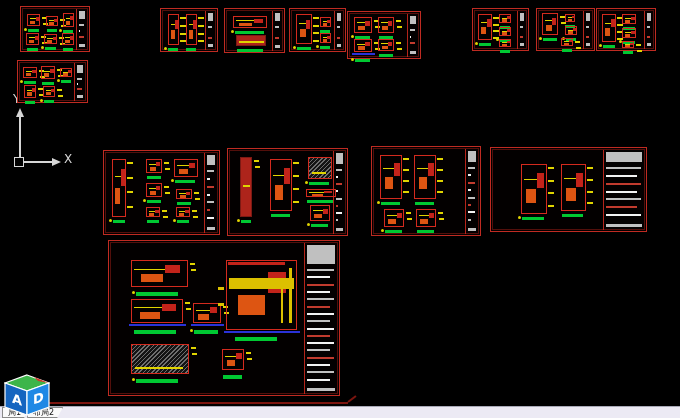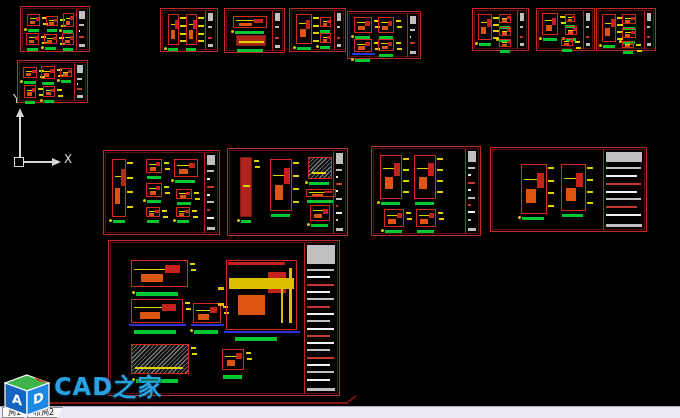--- a/index.html
+++ b/index.html
@@ -684,16 +684,15 @@
 
   <div id="watermark">
     <svg width="46" height="42" viewBox="0 0 46 42">
       <polygon points="23,1 45,9 23,17 1,9" fill="#3db54a" stroke="#ffffff" stroke-width="1.2"></polygon>
       <polygon points="30,3 45,9 34,7" fill="#d03a2a"></polygon>
       <polygon points="1,9 23,17 23,41 1,33" fill="#1565c0" stroke="#ffffff" stroke-width="1.2"></polygon>
       <polygon points="45,9 23,17 23,41 45,33" fill="#1e88e5" stroke="#ffffff" stroke-width="1.2"></polygon>
       <text x="8" y="30" font-size="13" font-weight="bold" fill="#ffffff" font-family="DejaVu Sans, sans-serif" transform="skewY(18) translate(0,-4)">A</text>
       <text x="29" y="30" font-size="13" font-weight="bold" fill="#ffffff" font-family="DejaVu Sans, sans-serif" transform="skewY(-18) translate(0,10)">D</text>
     </svg>
-    <span id="wm-name" style="color: rgb(41, 162, 226);">CAD之家</span>
   </div>
 
 </div>
 
 </body></html>

